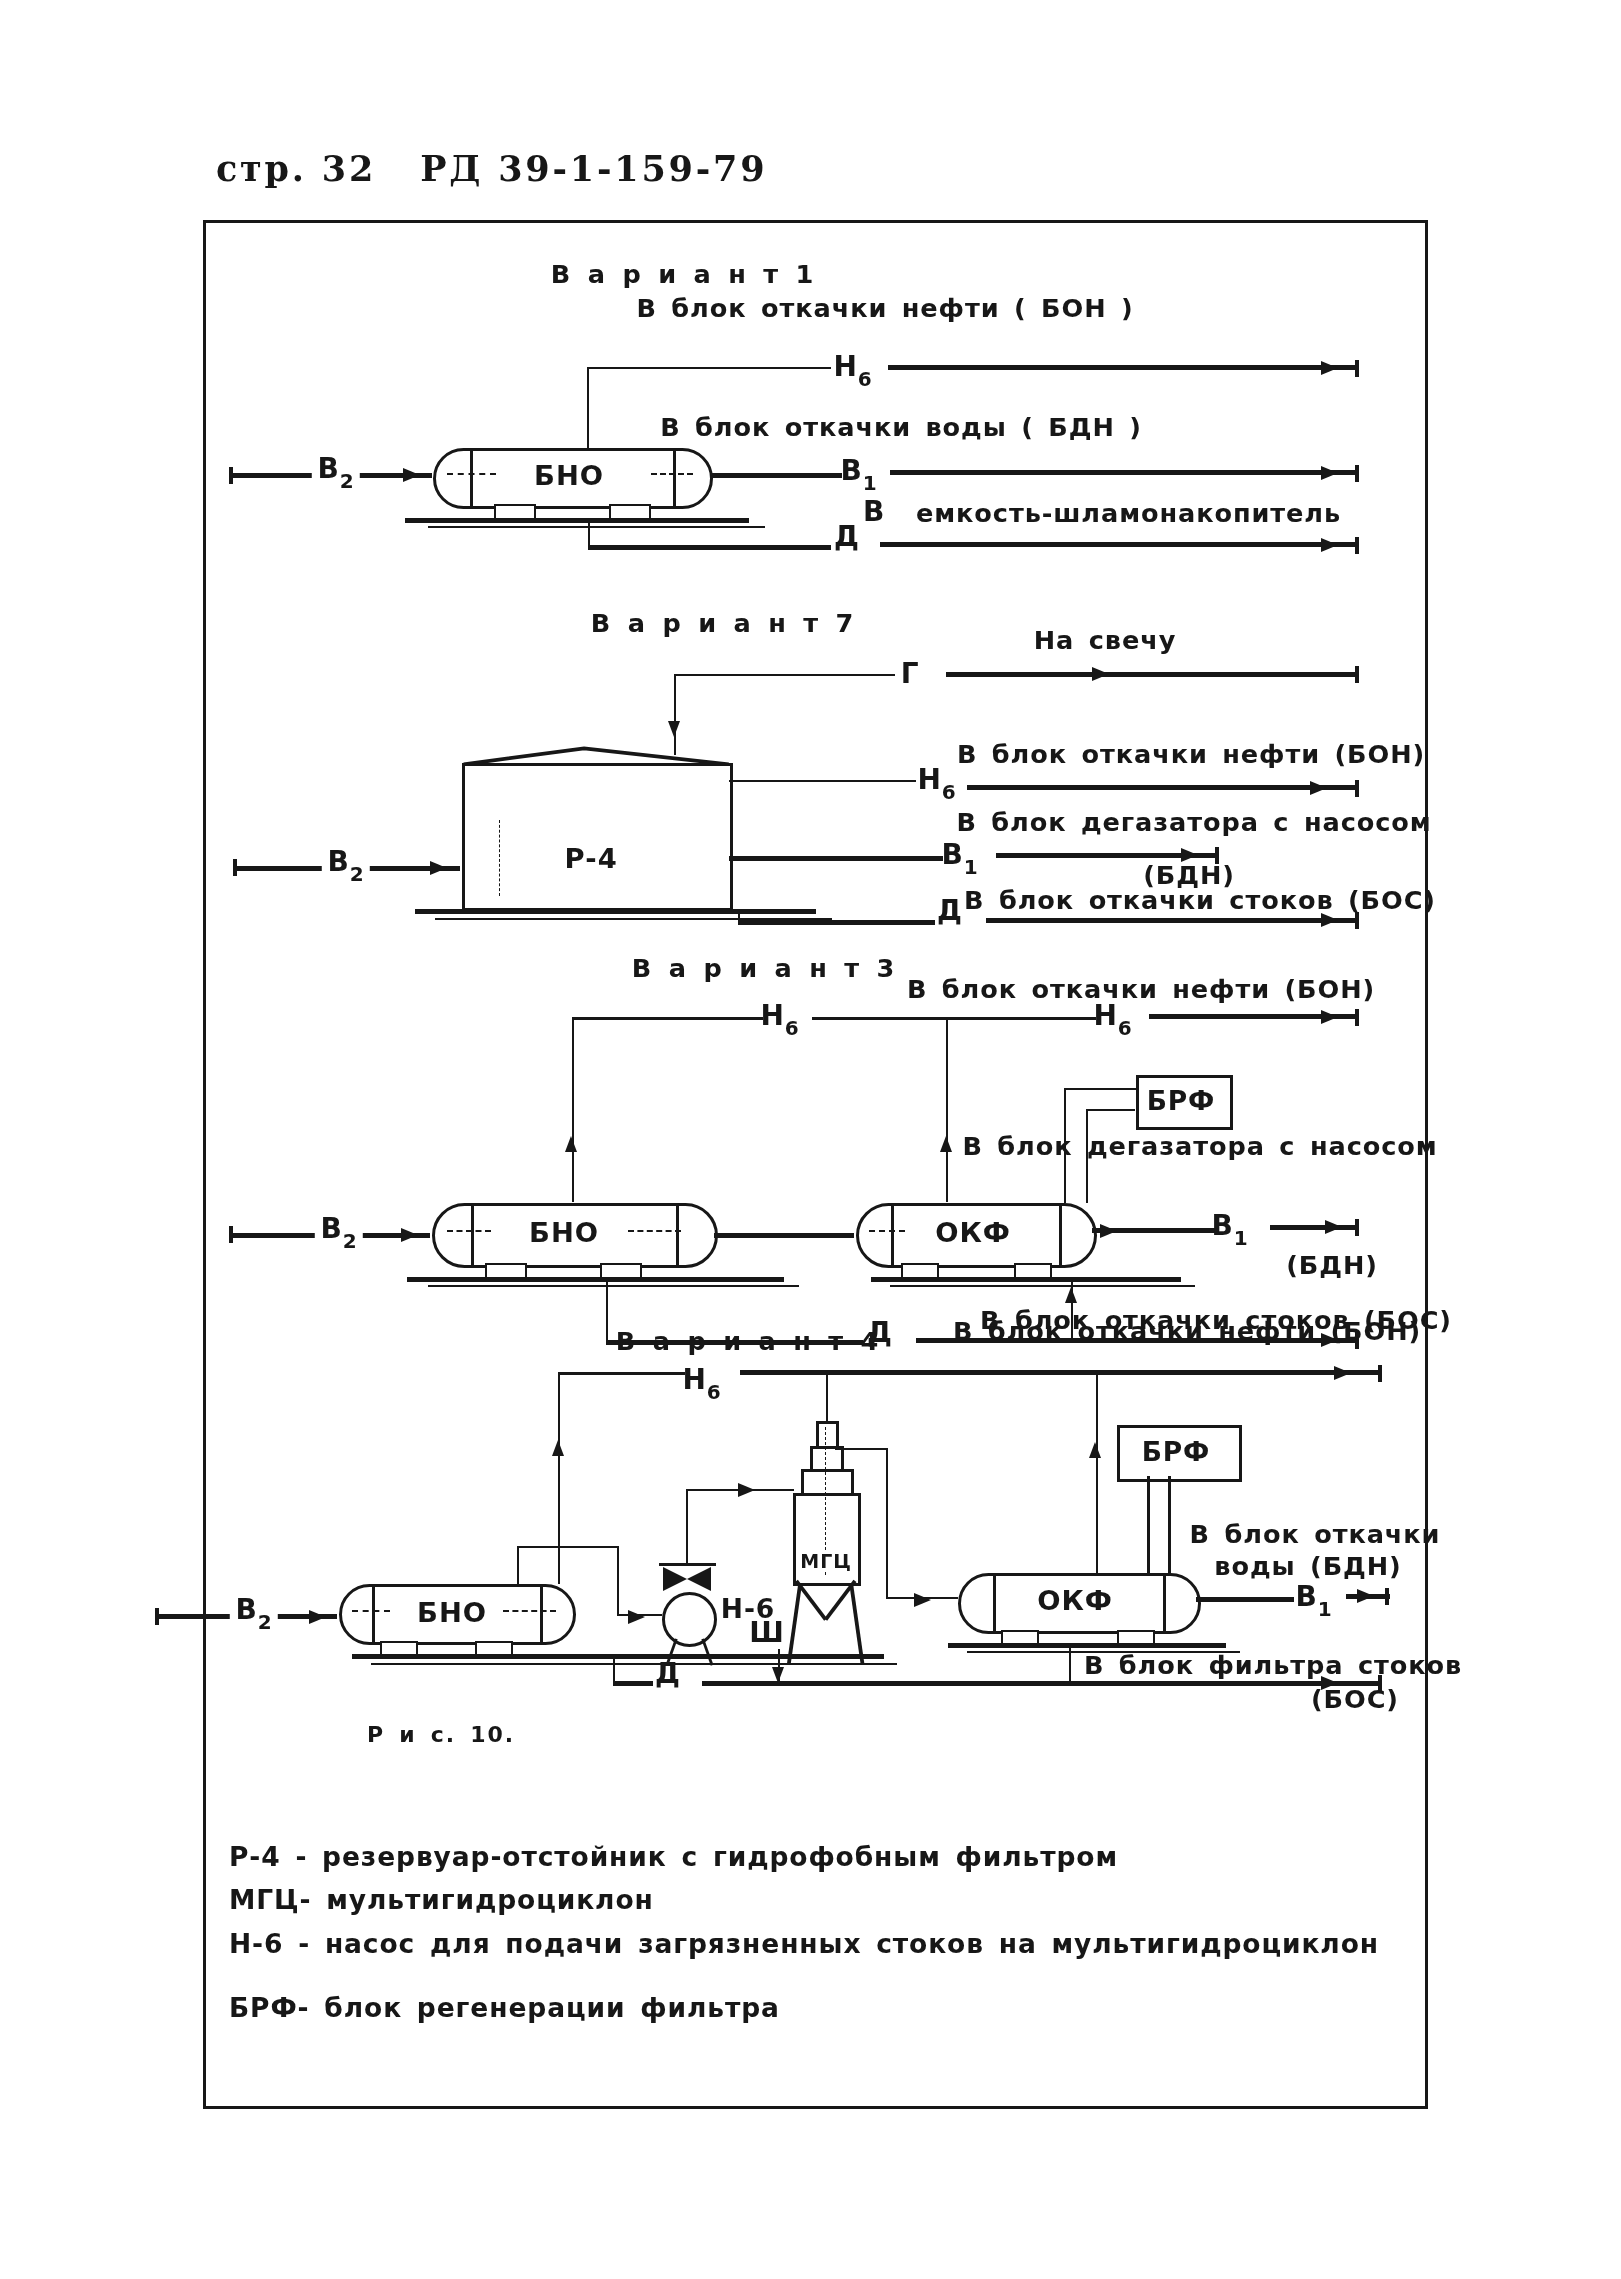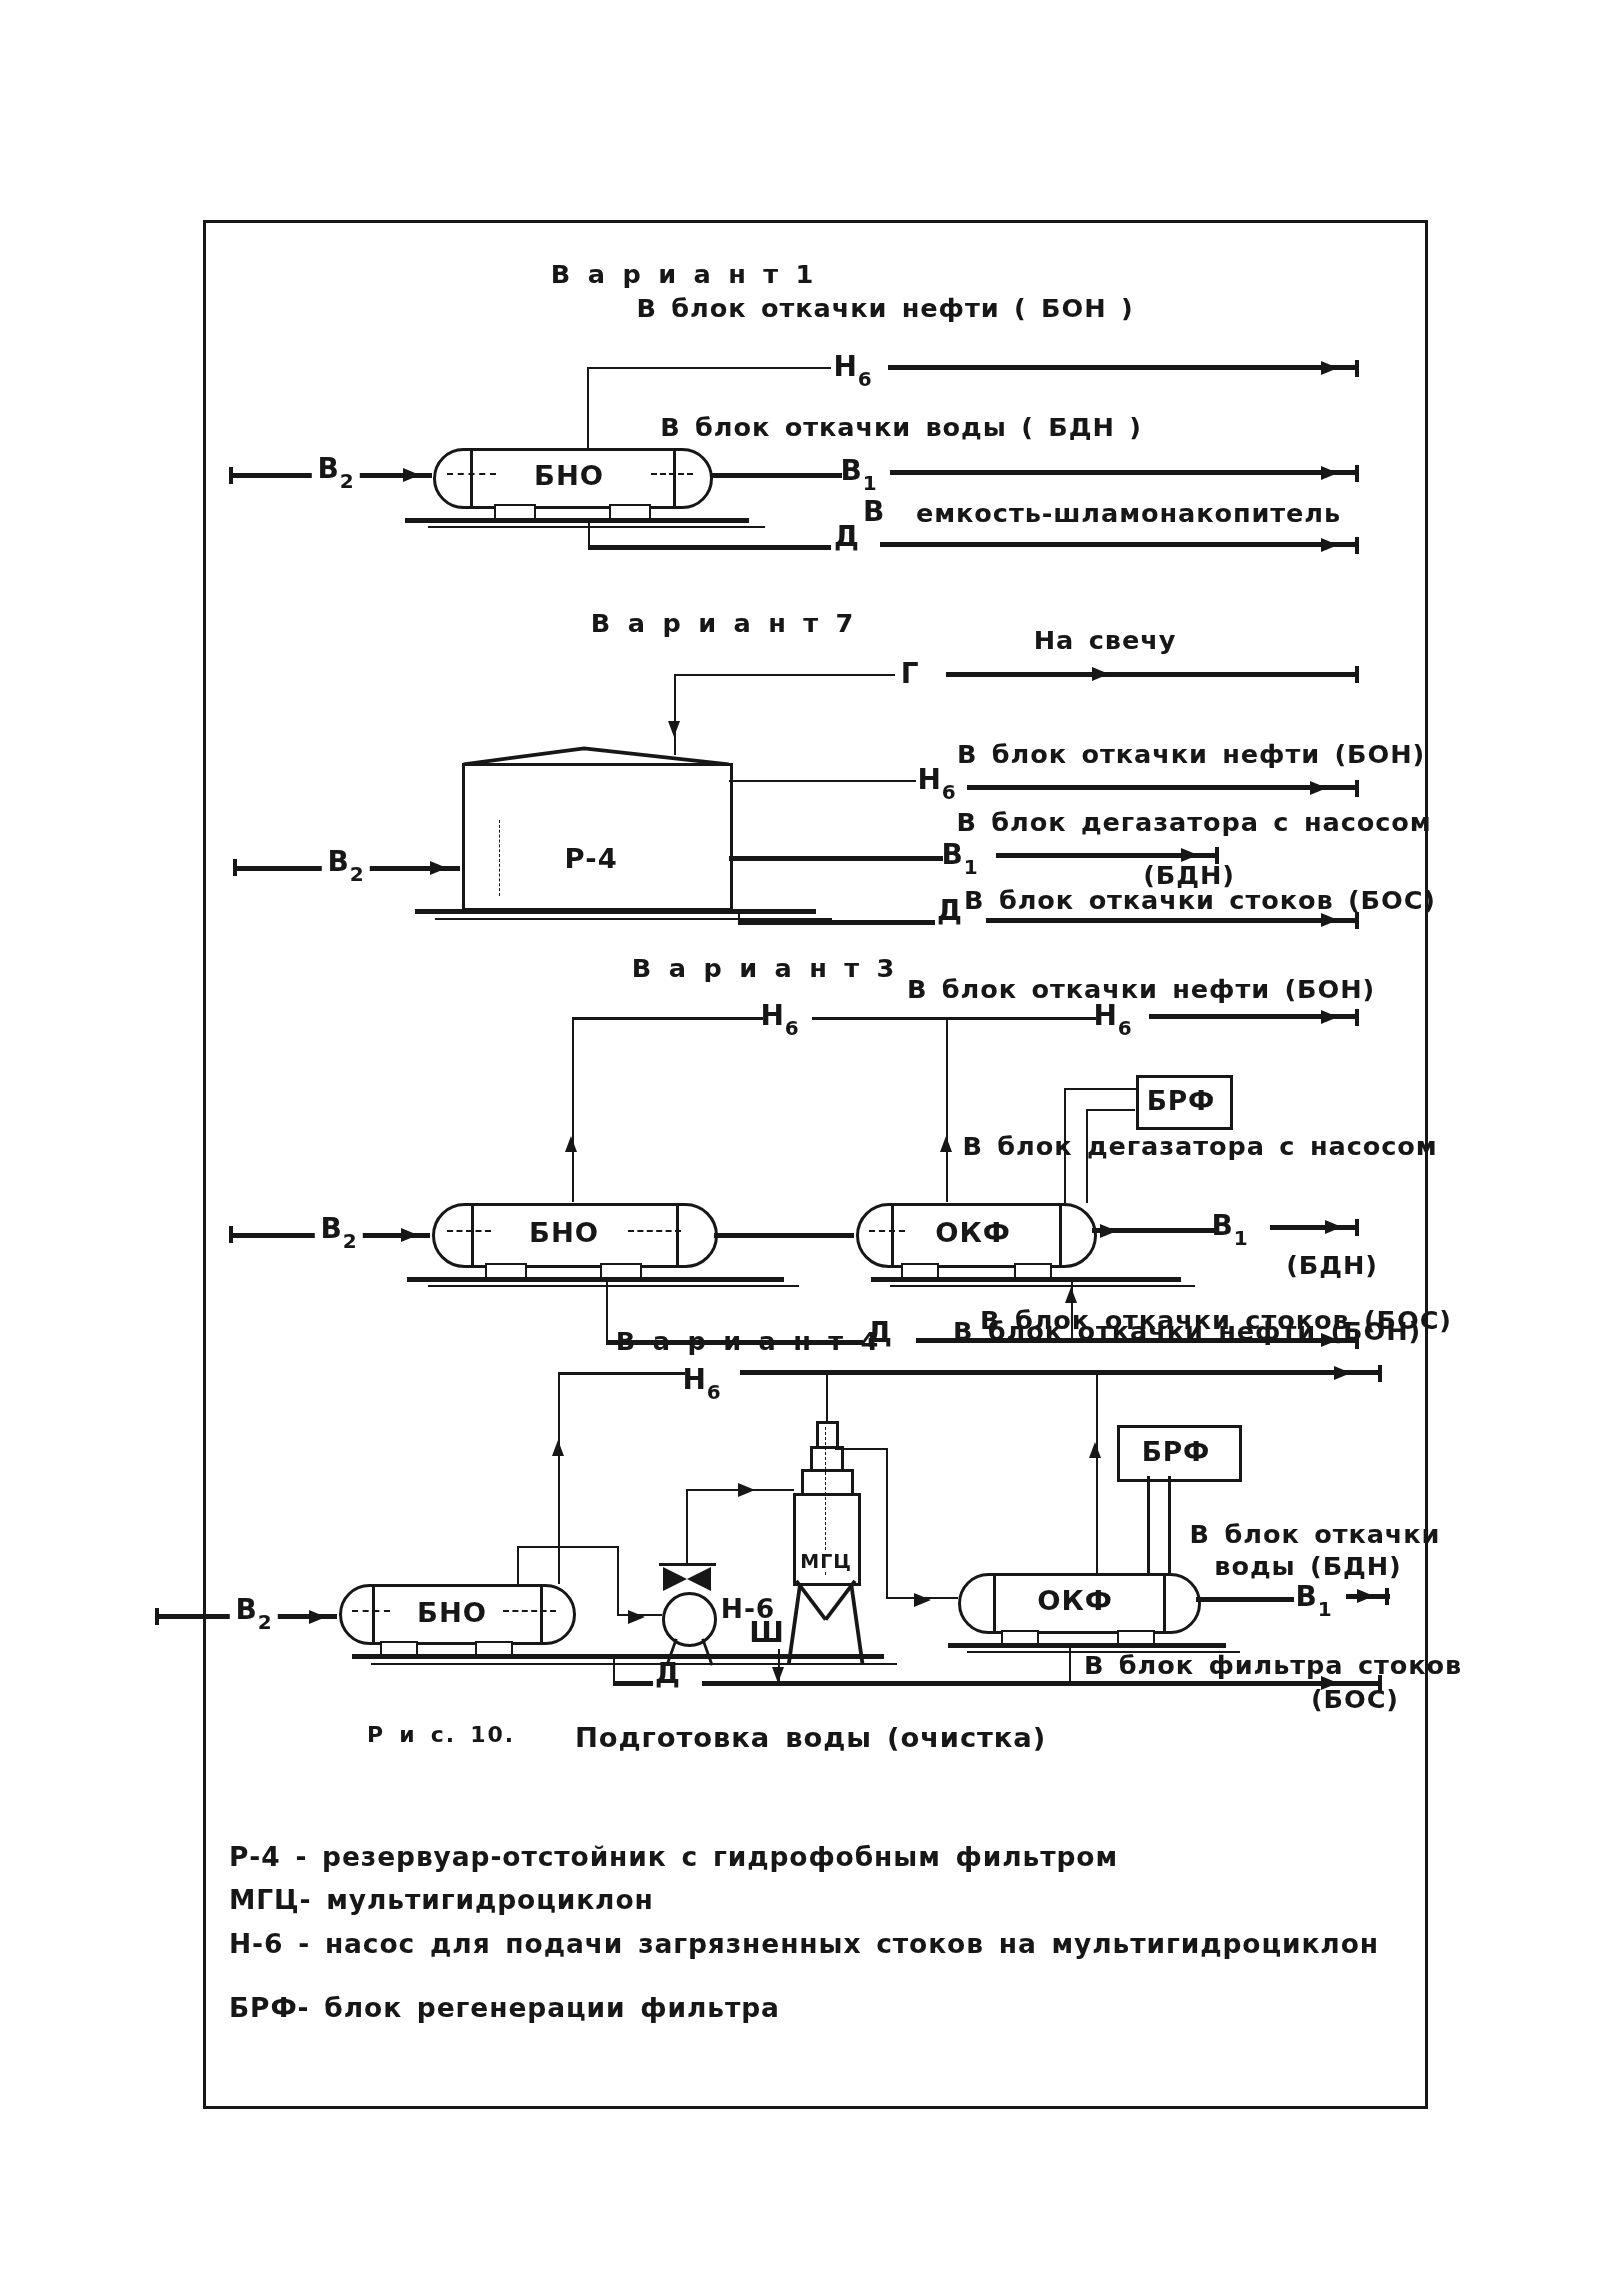--- a/index.html
+++ b/index.html
@@ -40,20 +40,23 @@
         border-bottom:12.3px solid transparent;border-left:24px solid #171717;}
   .triR{position:absolute;width:0;height:0;border-top:12.3px solid transparent;
         border-bottom:12.3px solid transparent;border-right:24px solid #171717;}
   svg.shape{position:absolute;overflow:visible;}
 </style>
 </head>
 <body>
 
 <div class="page">
 
+  <div class="hdr">
+    <span>стр. 32</span><span class="gap">РД 39-1-159-79</span>
+  </div>
 
   <div class="frame"></div>
 
   <div class="t ttl" style="left:683px;top:275px">В а р и а н т 1</div>
   <div class="t" style="left:885px;top:309px">В блок откачки нефти ( БОН )</div>
 
   <div class="hl k2" style="left:587px;top:367px;width:244px"></div>
   <div class="t" style="left:853px;top:371px"><span class="big">Н</span><span class="sub">6</span></div>
   <div class="hl k5" style="left:888px;top:365px;width:471px"></div>
   <div class="ar" style="left:1321px;top:361px"></div>
@@ -321,21 +324,20 @@
   <div class="vl k2" style="left:1069px;top:1645px;height:38px"></div>
   <div class="vl k2" style="left:613px;top:1656px;height:26.5px"></div>
   <div class="hl k5" style="left:613px;top:1681px;width:40px"></div>
   <div class="t big" style="left:668px;top:1674px">Д</div>
   <div class="hl k5" style="left:702px;top:1681px;width:679px"></div>
   <div class="ar" style="left:1321px;top:1676px"></div>
   <div class="tick" style="left:1378px;top:1675px"></div>
   <div class="t" style="left:1355px;top:1700px">(БОС)</div>
 
   <div class="tl" style="left:367px;top:1722px;font-size:22px;letter-spacing:1.9px">Р и с. 10.</div>
-  <div class="tl" style="left:575px;top:1722px;font-size:27.4px">Подготовка воды (очистка)</div>
 
   <div class="tl" style="left:229px;top:1842px"><span>Р-4</span> <span>- резервуар-отстойник с гидрофобным фильтром</span></div>
   <div class="tl" style="left:229px;top:1885px"><span>МГЦ-</span> <span>мультигидроциклон</span></div>
   <div class="tl" style="left:229px;top:1929px"><span>Н-6</span> <span>- насос для подачи загрязненных стоков на мультигидроциклон</span></div>
   <div class="tl" style="left:229px;top:1993px"><span>БРФ-</span> <span>блок регенерации фильтра</span></div>
 
 </div>
 
 
 </body></html>

